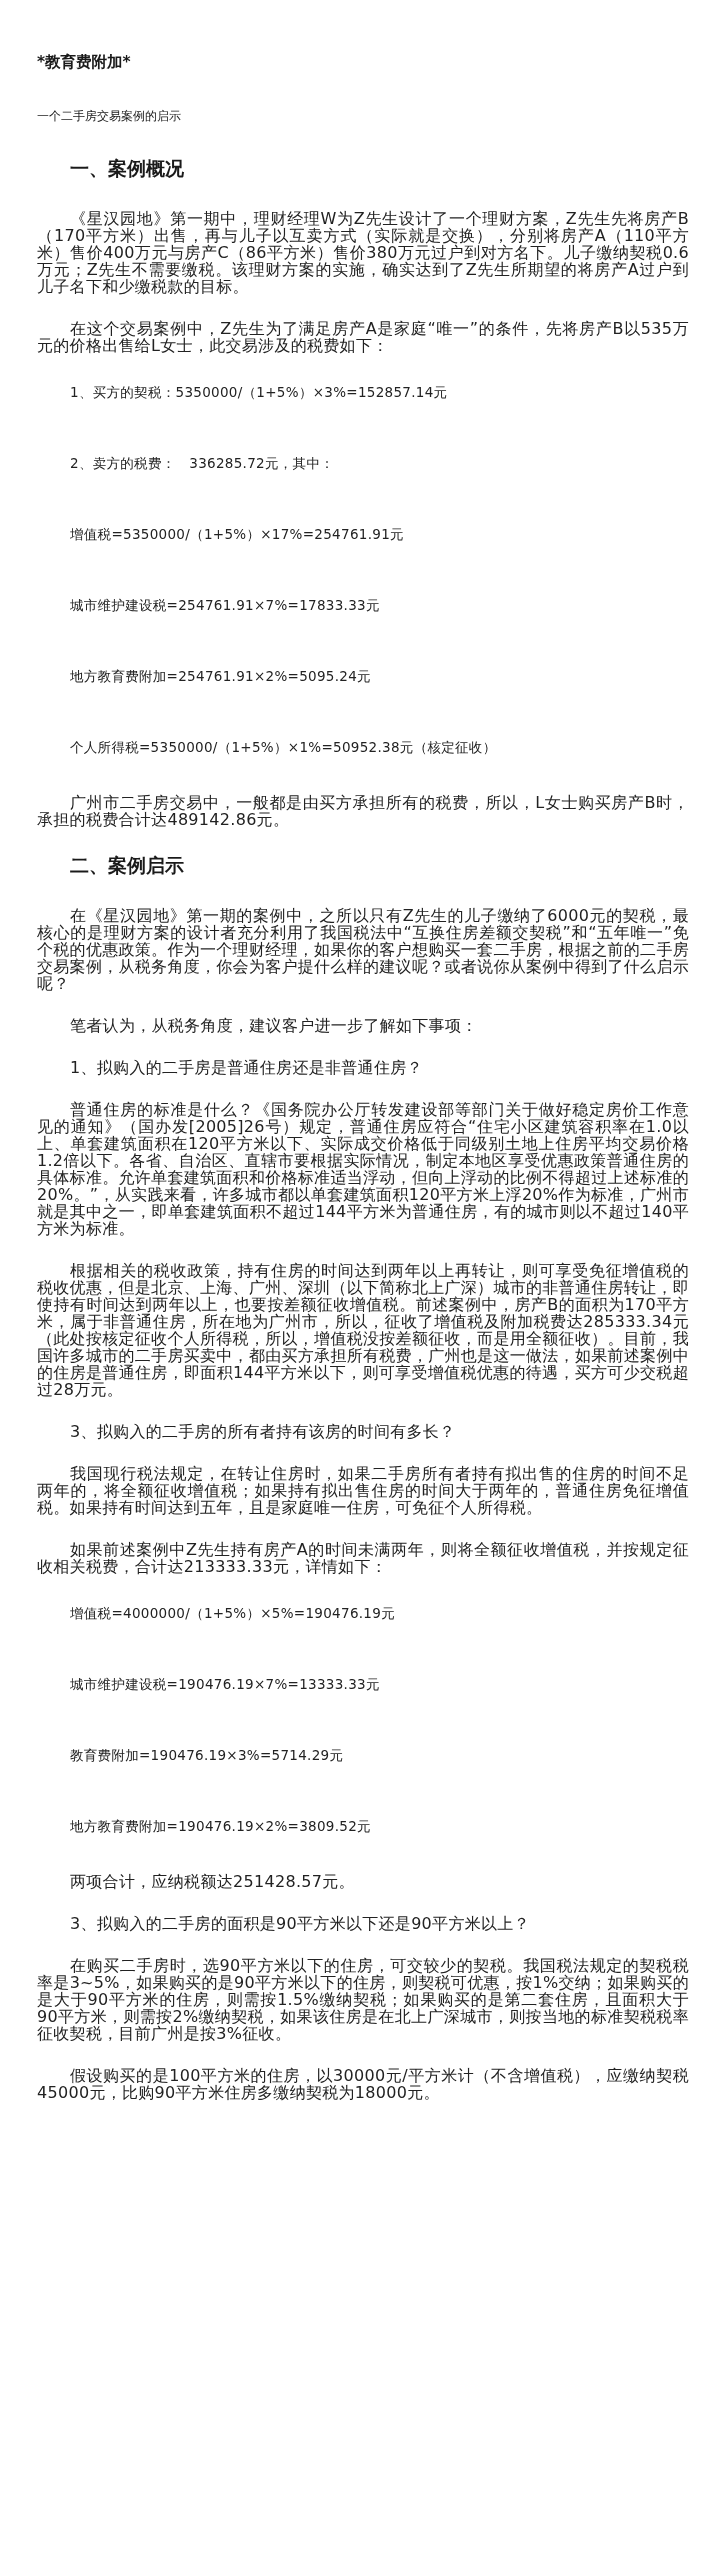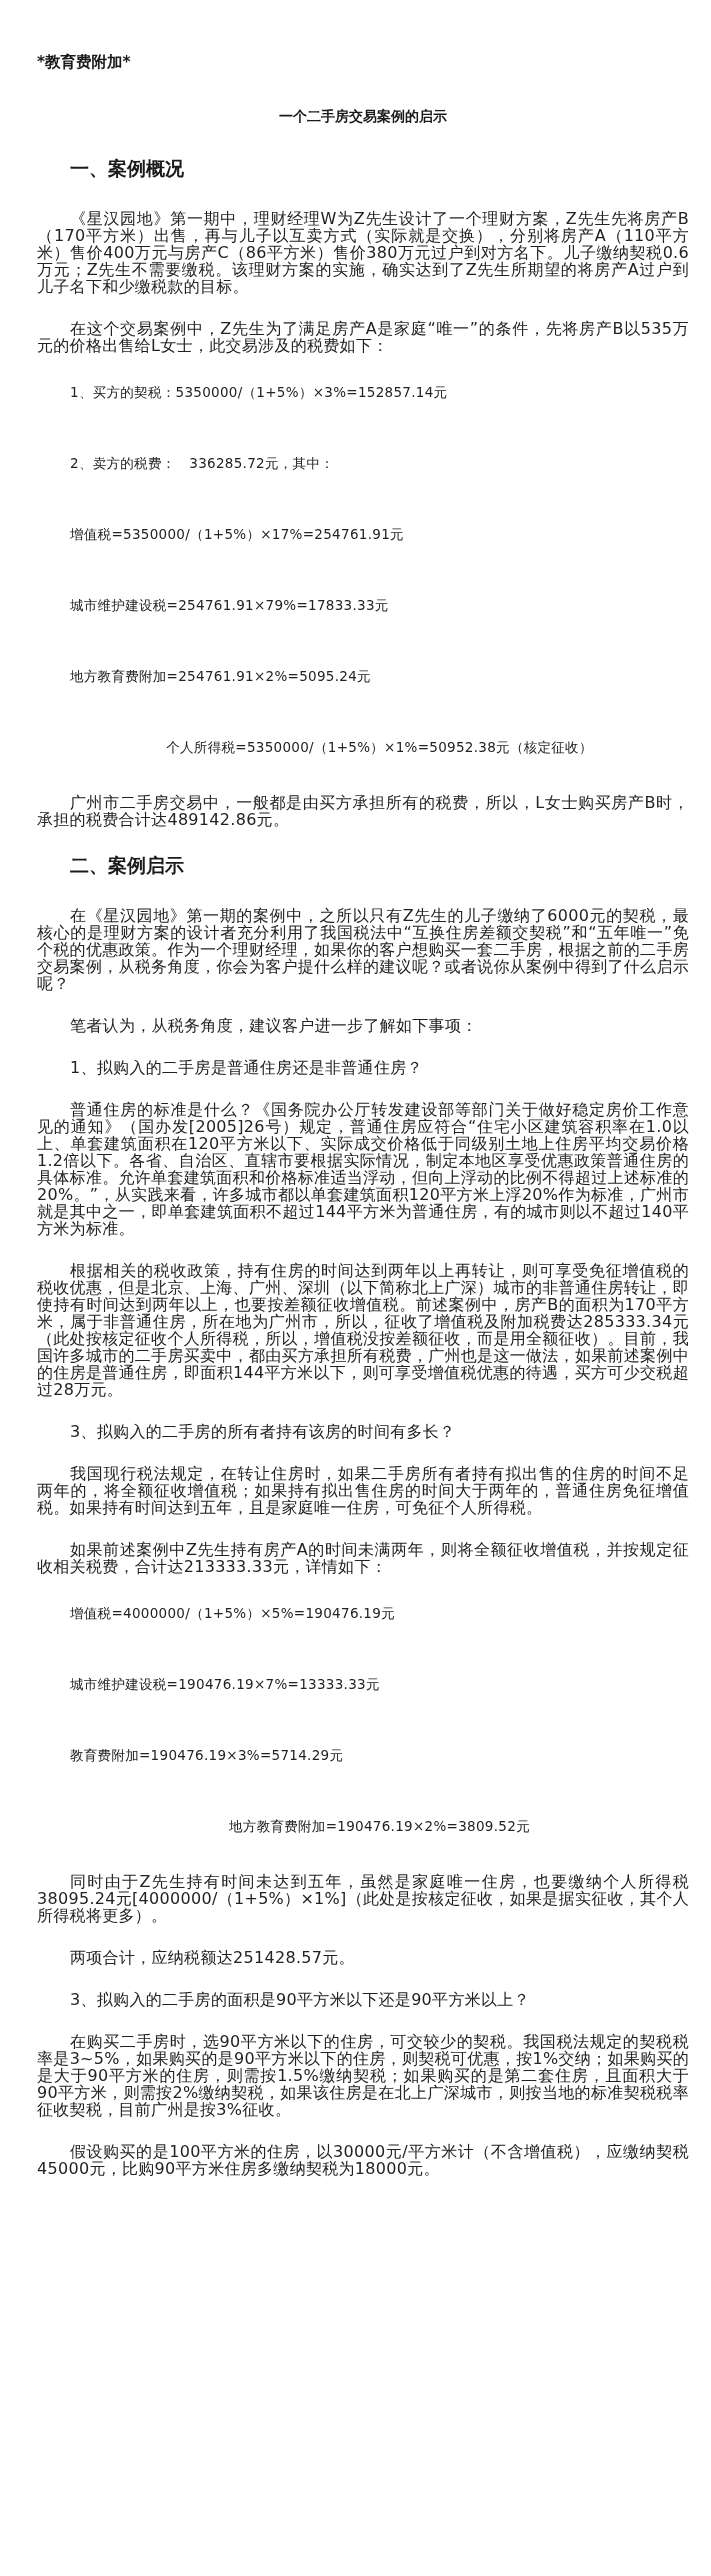--- a/index.html
+++ b/index.html
@@ -16,23 +16,23 @@
     width: 652px;
   }
   .column-tag {
     font-size: 15.5px;
     font-weight: bold;
     color: #1a1a1a;
     margin: 0 0 29px 0;
     line-height: 25px;
   }
   .article-title {
-    text-align: center;
-    font-size: 14px;
-    font-weight: bold;
+    text-align: left;
+    font-size: 12px;
+    font-weight: normal;
     color: #1a1a1a;
     margin: 0 0 27px 0;
     line-height: 25px;
   }
   .section-heading {
     font-size: 19px;
     font-weight: bold;
     color: #1a1a1a;
     text-indent: 33px;
     margin: 0 0 29px 0;
@@ -46,40 +46,40 @@
     letter-spacing: 0.3px;
     text-align: justify;
   }
   p.formula {
     margin: 0 0 44px 0;
     line-height: 27px;
     padding-left: 33px;
     font-size: 13.5px;
     letter-spacing: 0.3px;
   }
-  p.formula.last { margin-bottom: 33px; text-align: center; }
+  p.formula.last { margin-bottom: 33px; }
 </style>
 </head>
 <body>
 
 <div class="page">
 
   <div class="column-tag">*教育费附加*</div>
 
   <div class="article-title">一个二手房交易案例的启示</div>
 
   <div class="section-heading">一、案例概况</div>
 
   <p class="para">《星汉园地》第一期中，理财经理W为Z先生设计了一个理财方案，Z先生先将房产B（170平方米）出售，再与儿子以互卖方式（实际就是交换），分别将房产A（110平方米）售价400万元与房产C（86平方米）售价380万元过户到对方名下。儿子缴纳契税0.6万元；Z先生不需要缴税。该理财方案的实施，确实达到了Z先生所期望的将房产A过户到儿子名下和少缴税款的目标。</p>
   <p class="para">在这个交易案例中，Z先生为了满足房产A是家庭“唯一”的条件，先将房产B以535万元的价格出售给L女士，此交易涉及的税费如下：</p>
 
   <p class="formula">1、买方的契税：5350000/（1+5%）×3%=152857.14元</p>
   <p class="formula">2、卖方的税费：　336285.72元，其中：</p>
   <p class="formula">增值税=5350000/（1+5%）×17%=254761.91元</p>
-  <p class="formula">城市维护建设税=254761.91×79%=17833.33元</p>
+  <p class="formula">城市维护建设税=254761.91×7%=17833.33元</p>
   <p class="formula">地方教育费附加=254761.91×2%=5095.24元</p>
   <p class="formula last">个人所得税=5350000/（1+5%）×1%=50952.38元（核定征收）</p>
 
   <p class="para">广州市二手房交易中，一般都是由买方承担所有的税费，所以，L女士购买房产B时，承担的税费合计达489142.86元。</p>
 
   <div class="section-heading">二、案例启示</div>
 
   <p class="para">在《星汉园地》第一期的案例中，之所以只有Z先生的儿子缴纳了6000元的契税，最核心的是理财方案的设计者充分利用了我国税法中“互换住房差额交契税”和“五年唯一”免个税的优惠政策。作为一个理财经理，如果你的客户想购买一套二手房，根据之前的二手房交易案例，从税务角度，你会为客户提什么样的建议呢？或者说你从案例中得到了什么启示呢？</p>
   <p class="para">笔者认为，从税务角度，建议客户进一步了解如下事项：</p>
 
@@ -89,21 +89,20 @@
 
   <p class="para">3、拟购入的二手房的所有者持有该房的时间有多长？</p>
   <p class="para">我国现行税法规定，在转让住房时，如果二手房所有者持有拟出售的住房的时间不足两年的，将全额征收增值税；如果持有拟出售住房的时间大于两年的，普通住房免征增值税。如果持有时间达到五年，且是家庭唯一住房，可免征个人所得税。</p>
   <p class="para">如果前述案例中Z先生持有房产A的时间未满两年，则将全额征收增值税，并按规定征收相关税费，合计达213333.33元，详情如下：</p>
 
   <p class="formula">增值税=4000000/（1+5%）×5%=190476.19元</p>
   <p class="formula">城市维护建设税=190476.19×7%=13333.33元</p>
   <p class="formula">教育费附加=190476.19×3%=5714.29元</p>
   <p class="formula last">地方教育费附加=190476.19×2%=3809.52元</p>
 
-  <p class="para">同时由于Z先生持有时间未达到五年，虽然是家庭唯一住房，也要缴纳个人所得税38095.24元[4000000/（1+5%）×1%]（此处是按核定征收，如果是据实征收，其个人所得税将更多）。</p>
   <p class="para">两项合计，应纳税额达251428.57元。</p>
 
   <p class="para">3、拟购入的二手房的面积是90平方米以下还是90平方米以上？</p>
   <p class="para">在购买二手房时，选90平方米以下的住房，可交较少的契税。我国税法规定的契税税率是3~5%，如果购买的是90平方米以下的住房，则契税可优惠，按1%交纳；如果购买的是大于90平方米的住房，则需按1.5%缴纳契税；如果购买的是第二套住房，且面积大于90平方米，则需按2%缴纳契税，如果该住房是在北上广深城市，则按当地的标准契税税率征收契税，目前广州是按3%征收。</p>
   <p class="para">假设购买的是100平方米的住房，以30000元/平方米计（不含增值税），应缴纳契税45000元，比购90平方米住房多缴纳契税为18000元。</p>
 
 </div>
 
 
 </body></html>

